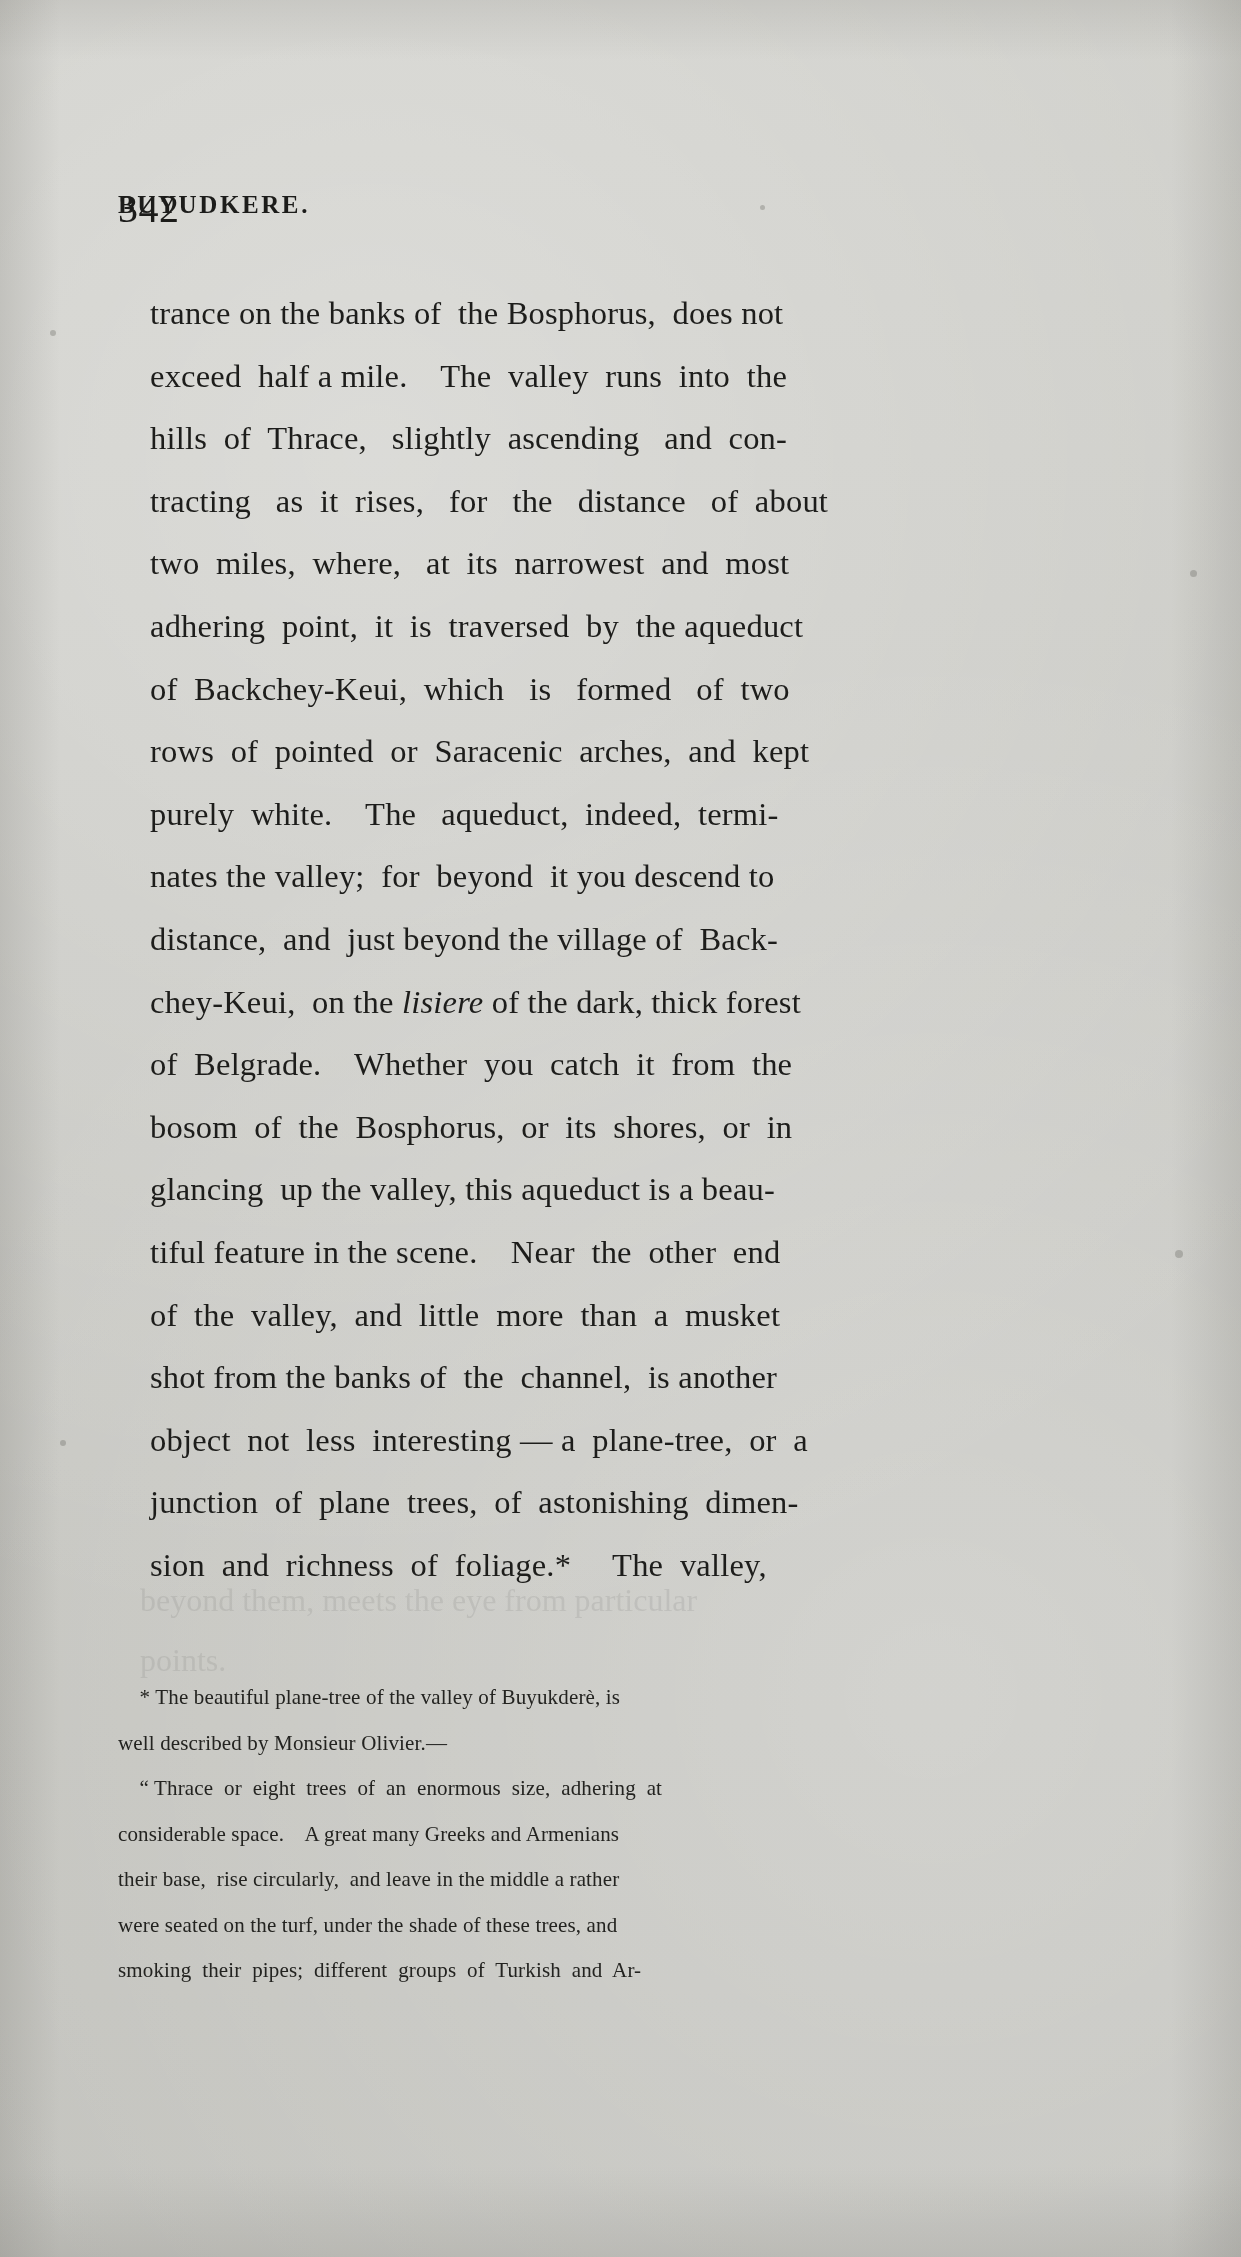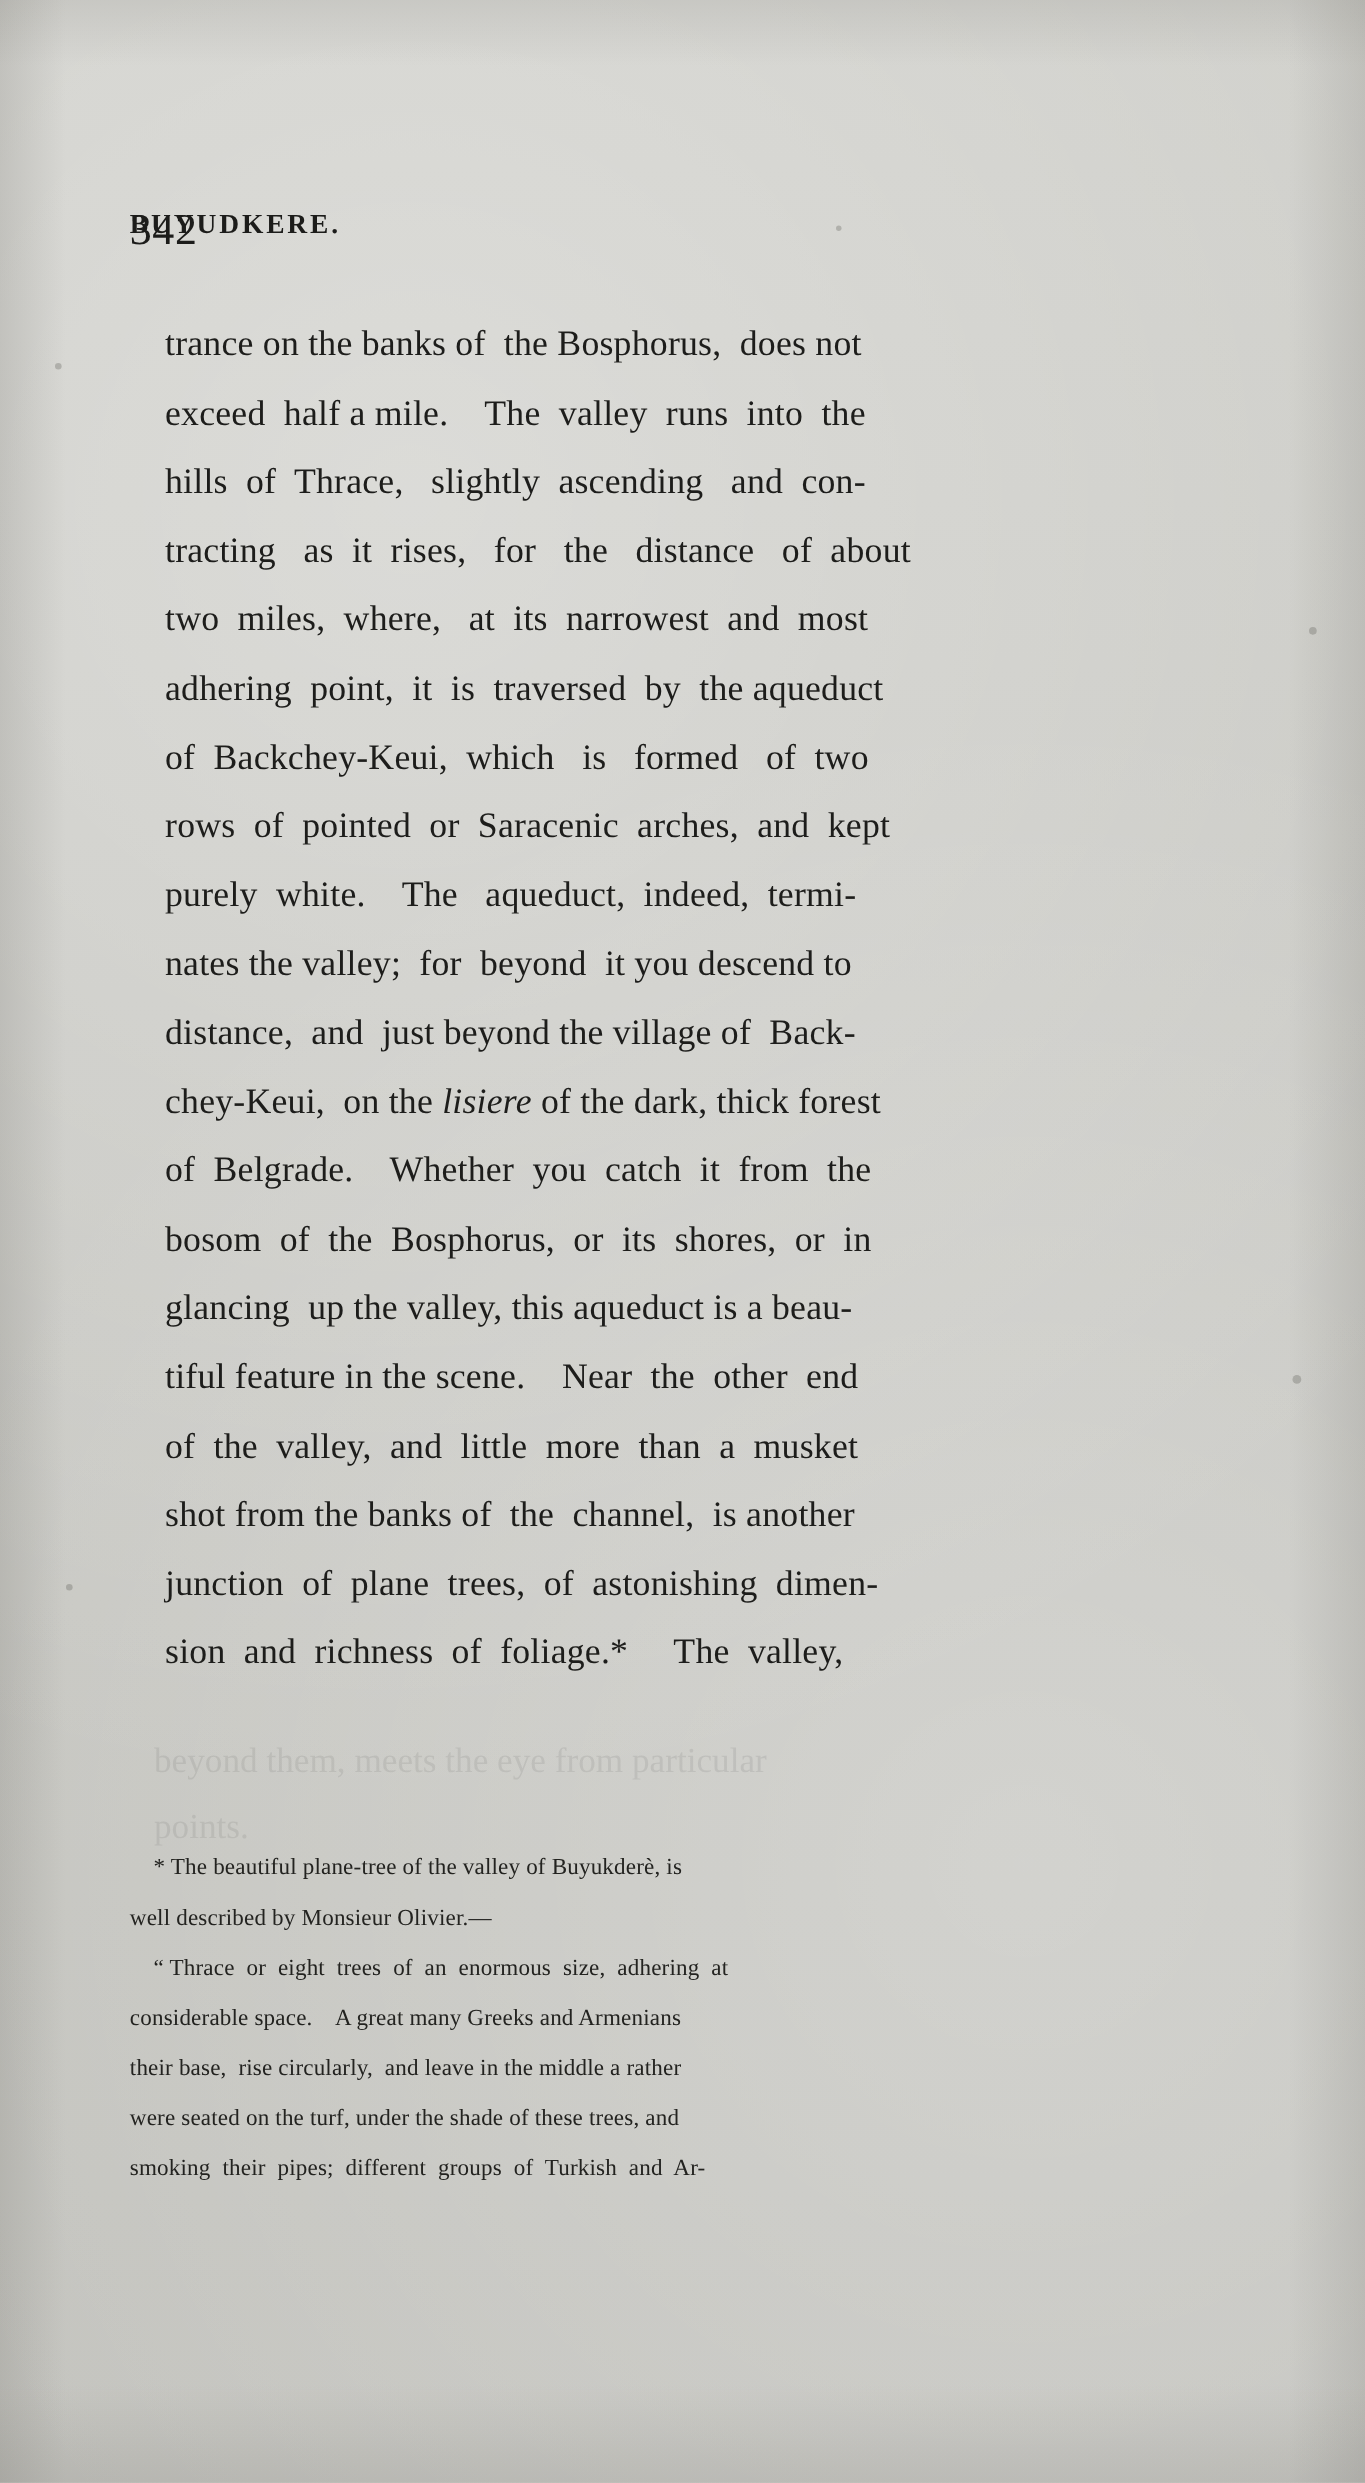--- a/index.html
+++ b/index.html
@@ -153,20 +153,21 @@
     <div class="body-line">purely  white.    The   aqueduct,  indeed,  termi-</div>
     <div class="body-line">nates the valley;  for  beyond  it you descend to</div>
     <div class="body-line">distance,  and  just beyond the village of  Back-</div>
     <div class="body-line"><span>chey-Keui,  on the </span><span class="italic">lisiere</span><span> of the dark, thick forest</span></div>
     <div class="body-line">of  Belgrade.    Whether  you  catch  it  from  the</div>
     <div class="body-line">bosom  of  the  Bosphorus,  or  its  shores,  or  in</div>
     <div class="body-line">glancing  up the valley, this aqueduct is a beau-</div>
     <div class="body-line">tiful feature in the scene.    Near  the  other  end</div>
     <div class="body-line">of  the  valley,  and  little  more  than  a  musket</div>
     <div class="body-line">shot from the banks of  the  channel,  is another</div>
+    <div class="body-line">object  not  less  interesting — a  plane-tree,  or  a</div>
     <div class="body-line">junction  of  plane  trees,  of  astonishing  dimen-</div>
     <div class="body-line">sion  and  richness  of  foliage.*     The  valley,</div>
   </div>
 
   <div class="note-block">
     <div class="note-line">    * The beautiful plane-tree of the valley of Buyukderè, is</div>
     <div class="note-line">well described by Monsieur Olivier.—</div>
     <div class="note-line">    “ Thrace  or  eight  trees  of  an  enormous  size,  adhering  at</div>
     <div class="note-line">considerable space.    A great many Greeks and Armenians</div>
     <div class="note-line">their base,  rise circularly,  and leave in the middle a rather</div>

